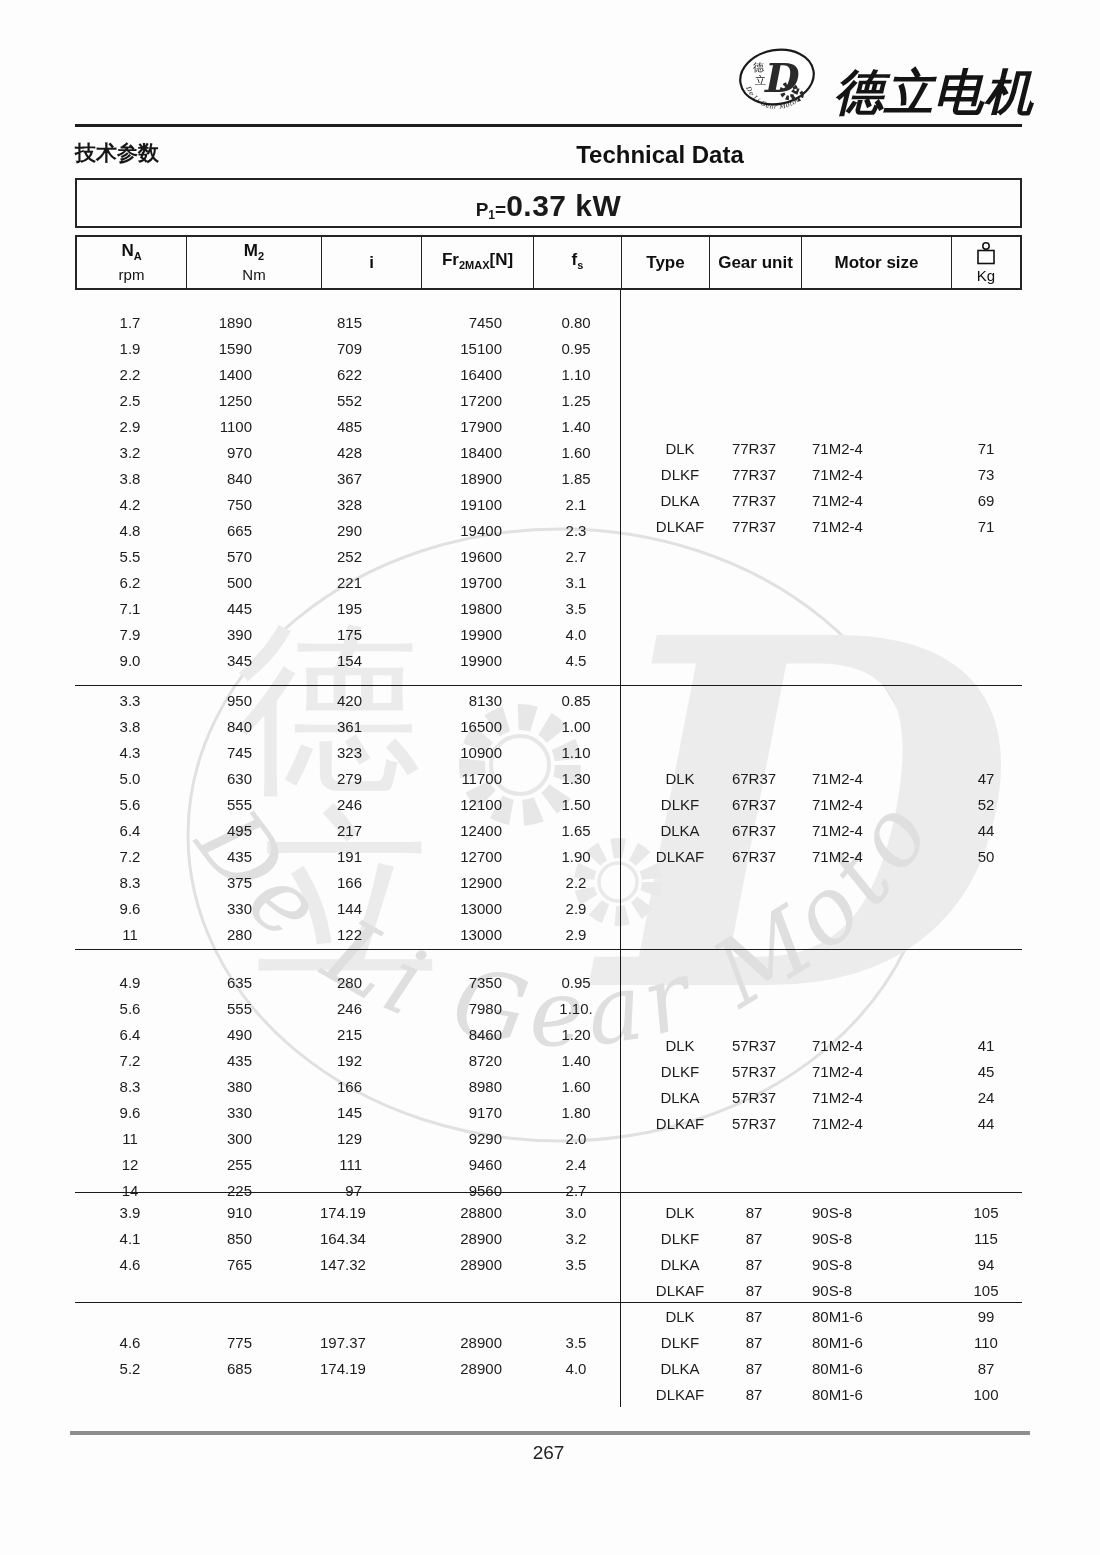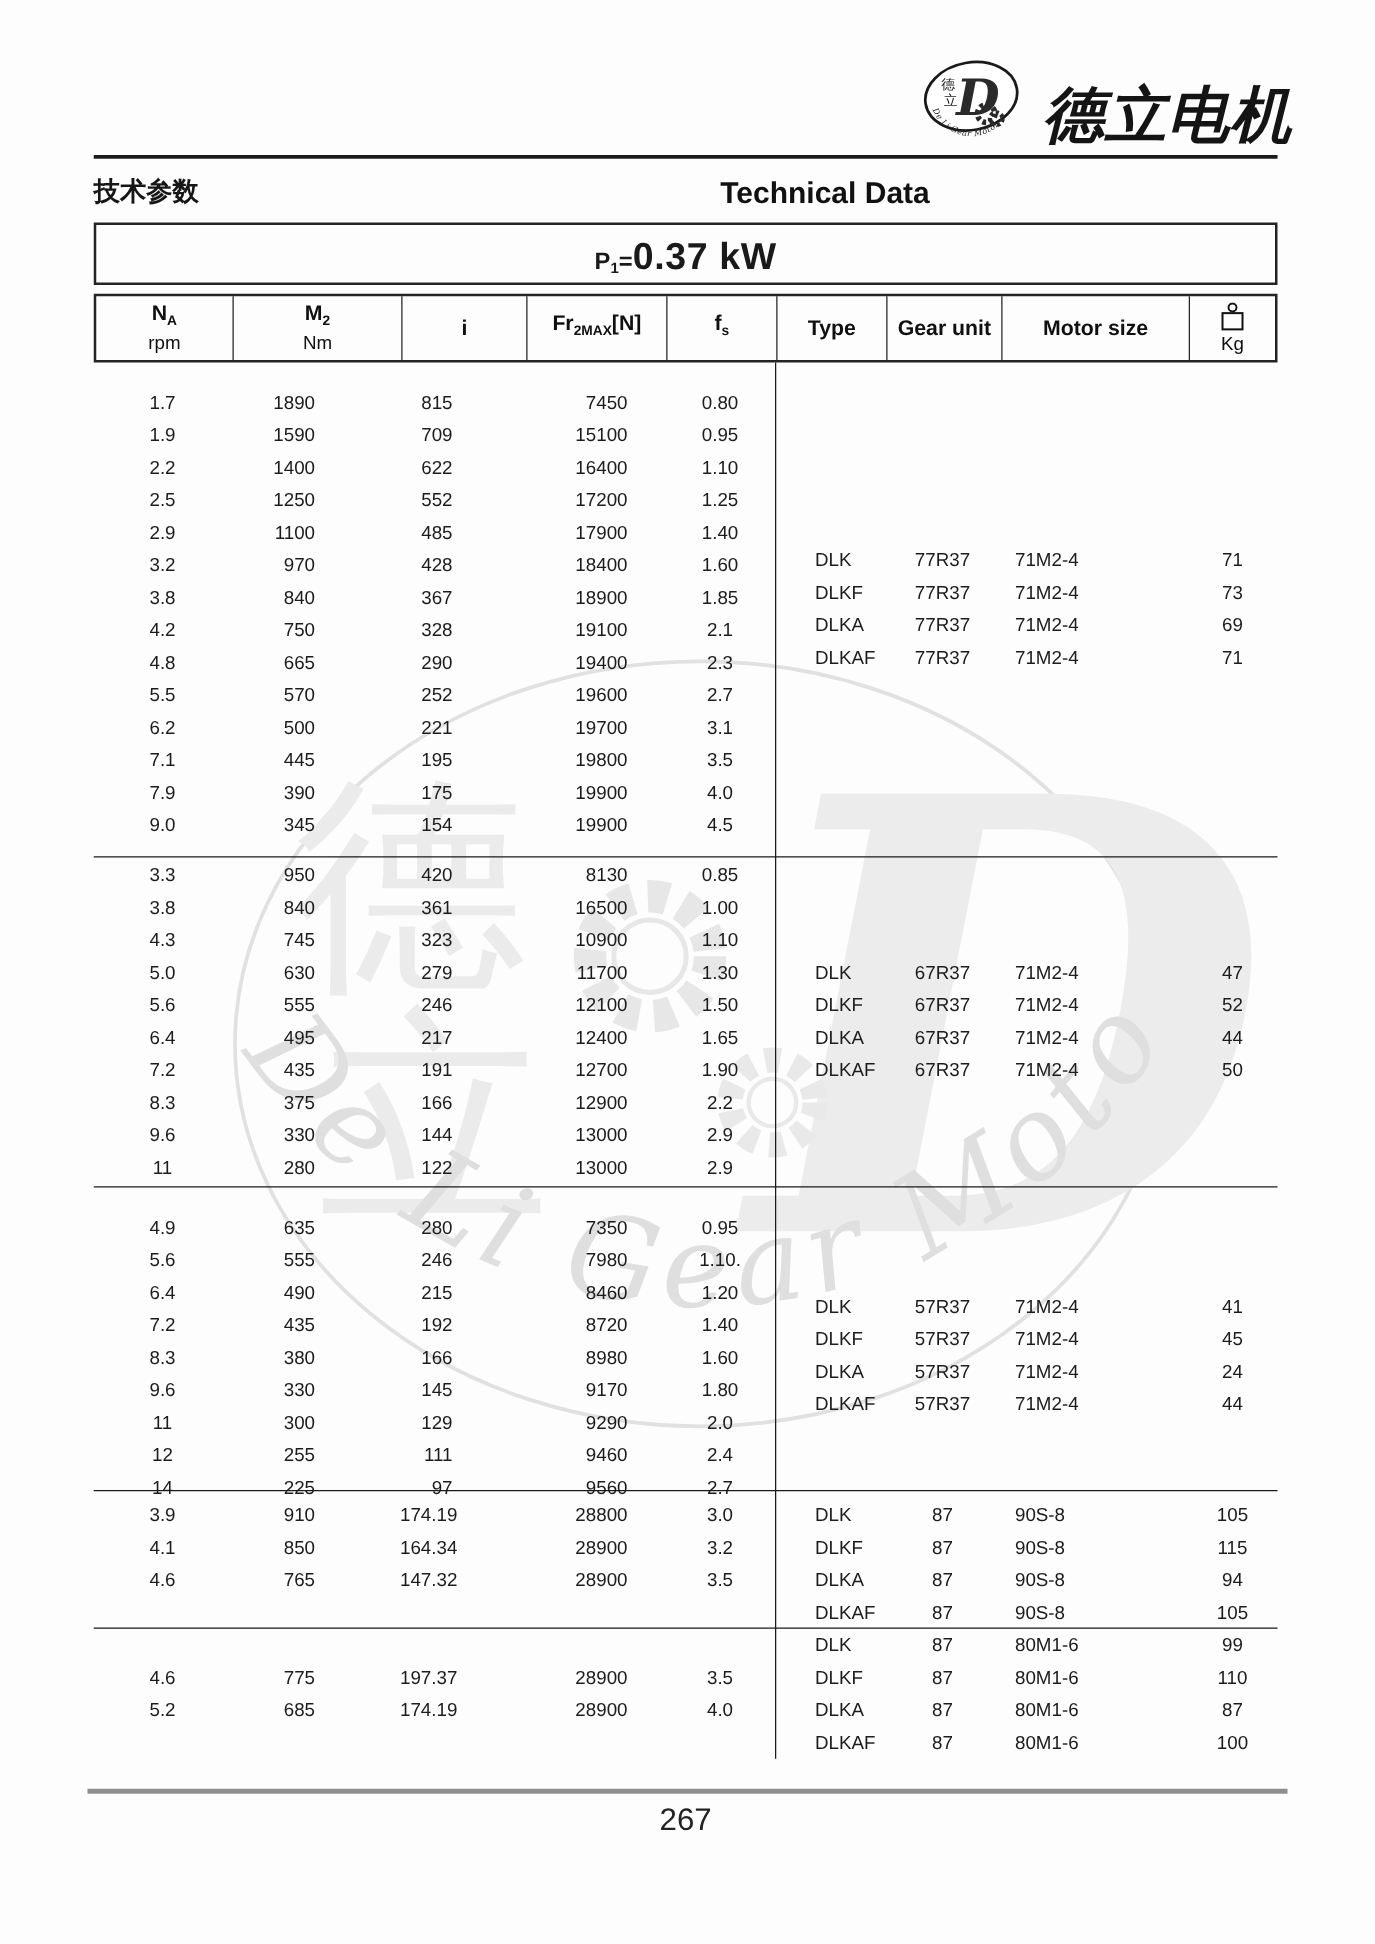--- a/index.html
+++ b/index.html
@@ -47,28 +47,28 @@
   .tsection-line{border-bottom:1px solid #1a1a1a;}
   .lblock{position:absolute;left:0;width:545px;}
   .rblock{position:absolute;left:545px;width:402px;}
   .trow{display:flex;height:26px;line-height:26px;}
   .tcell{box-sizing:border-box;font-size:15px;color:#1c1c1c;white-space:nowrap;}
   .c-na{width:110px;text-align:center;}
   .c-m2{width:135px;text-align:right;padding-right:68px;}
   .c-i{width:100px;text-align:right;padding-right:58px;}
   .c-fr{width:112px;text-align:right;padding-right:30px;}
   .c-fs{width:88px;text-align:center;}
-  .c-type{width:88px;text-align:left;padding-left:32px;}
+  .c-type{width:88px;text-align:center;padding-left:32px;}
   .c-gear{width:92px;text-align:center;}
   .c-motor{width:150px;text-align:left;padding-left:12px;}
   .c-kg{width:72px;text-align:center;}
 
   
   .footer-rule{position:absolute;left:70px;top:1431px;width:960px;height:4px;background:#8e8e8e;}
-  .page-number{position:absolute;left:75px;top:1442px;width:947px;text-align:center;font-size:25px;color:#222;}
+  .page-number{position:absolute;left:75px;top:1442px;width:947px;text-align:center;font-size:19px;color:#222;}
 
   .wm-serif{font-family:"DejaVu Serif",serif;}
 </style>
 </head>
 <body>
 
 <div class="page">
 
   <svg class="watermark" width="1100" height="1555" viewBox="0 0 1100 1555">
     <ellipse cx="560" cy="835" rx="372" ry="306" fill="none" stroke="#e1e1e1" stroke-width="3"></ellipse>

